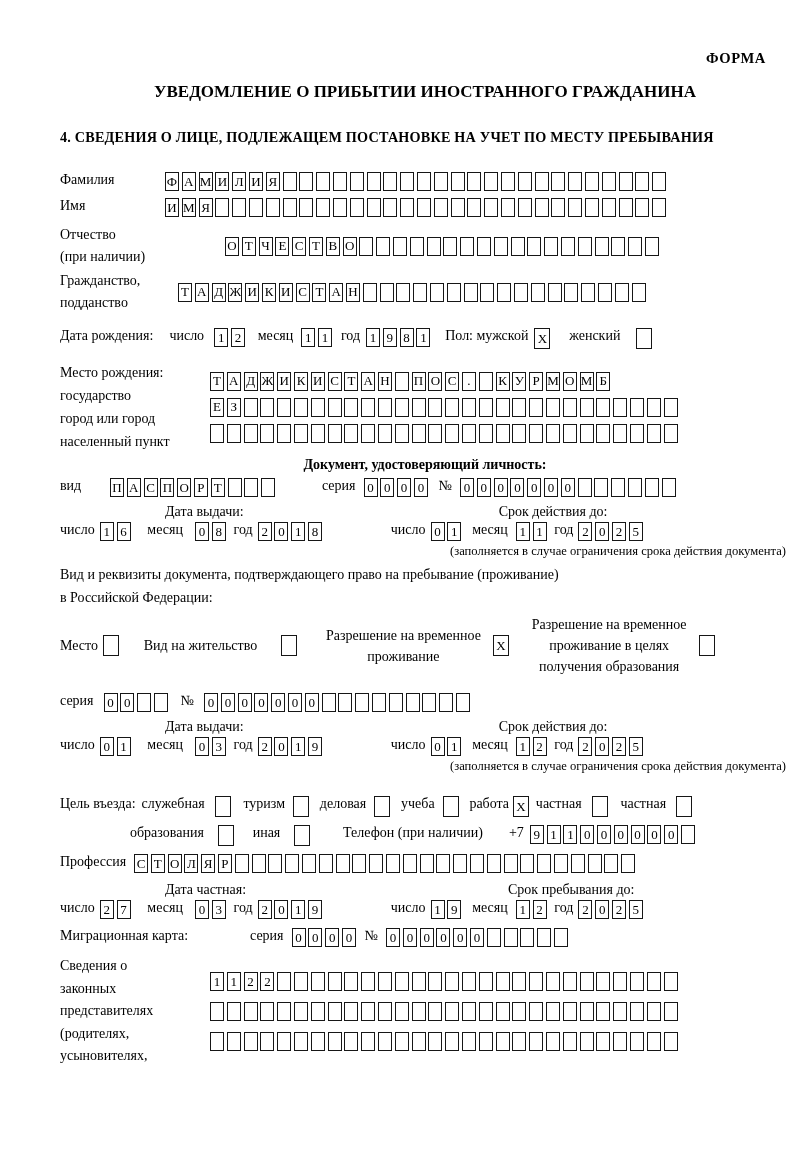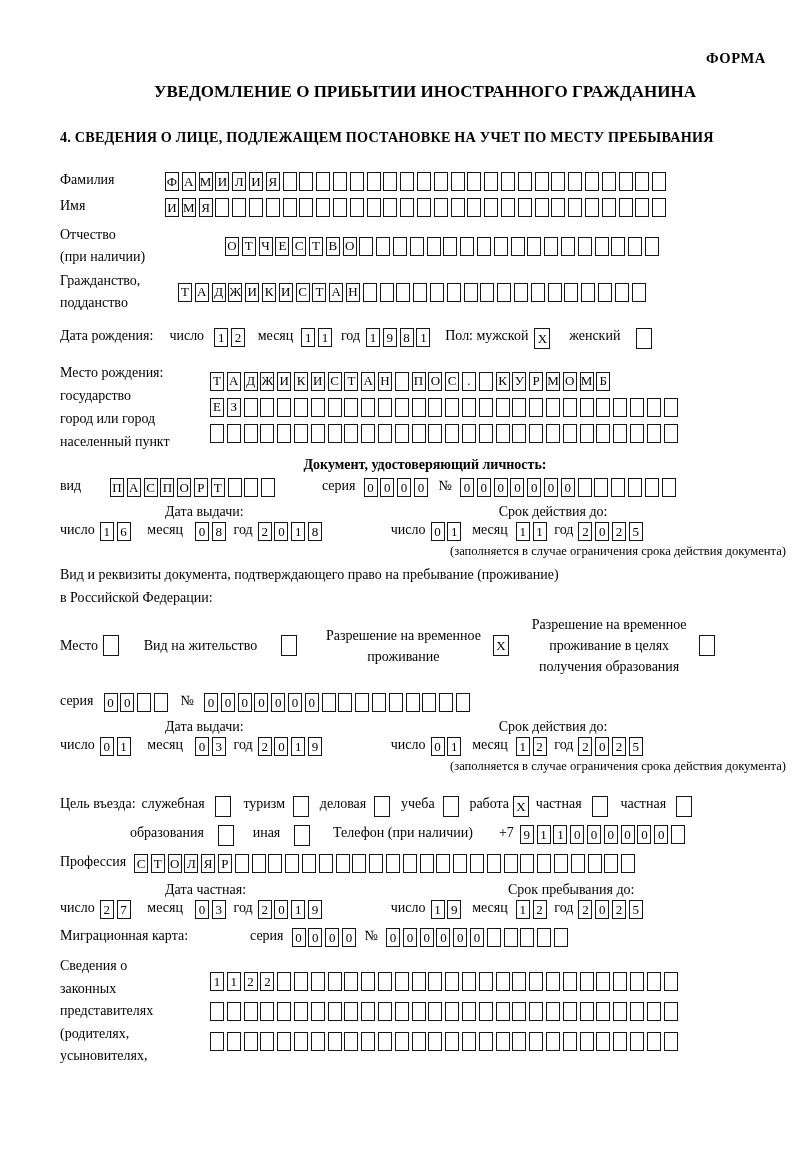--- a/index.html
+++ b/index.html
@@ -540,21 +540,21 @@
 
   <div class="row" style="margin-top:8px">
     <span class="lbl" style="margin-left:70px">образования</span>
     <span class="cells cbx" style="margin-left:14px">
         <span class="c"></span>
       </span>
     <span class="lbl" style="margin-left:16px">иная</span>
     <span class="cells cbx" style="margin-left:14px">
         <span class="c"></span>
       </span>
-    <span class="lbl" style="margin-left:20px">Телефон (при наличии)</span>
+    <span class="lbl" style="margin-left:30px">Телефон (при наличии)</span>
     <span class="lbl" style="margin-left:26px">+7</span>
     <span class="cells" style="margin-left:6px">
         <span class="c">9</span>
         <span class="c">1</span>
         <span class="c">1</span>
         <span class="c">0</span>
         <span class="c">0</span>
         <span class="c">0</span>
         <span class="c">0</span>
         <span class="c">0</span>

